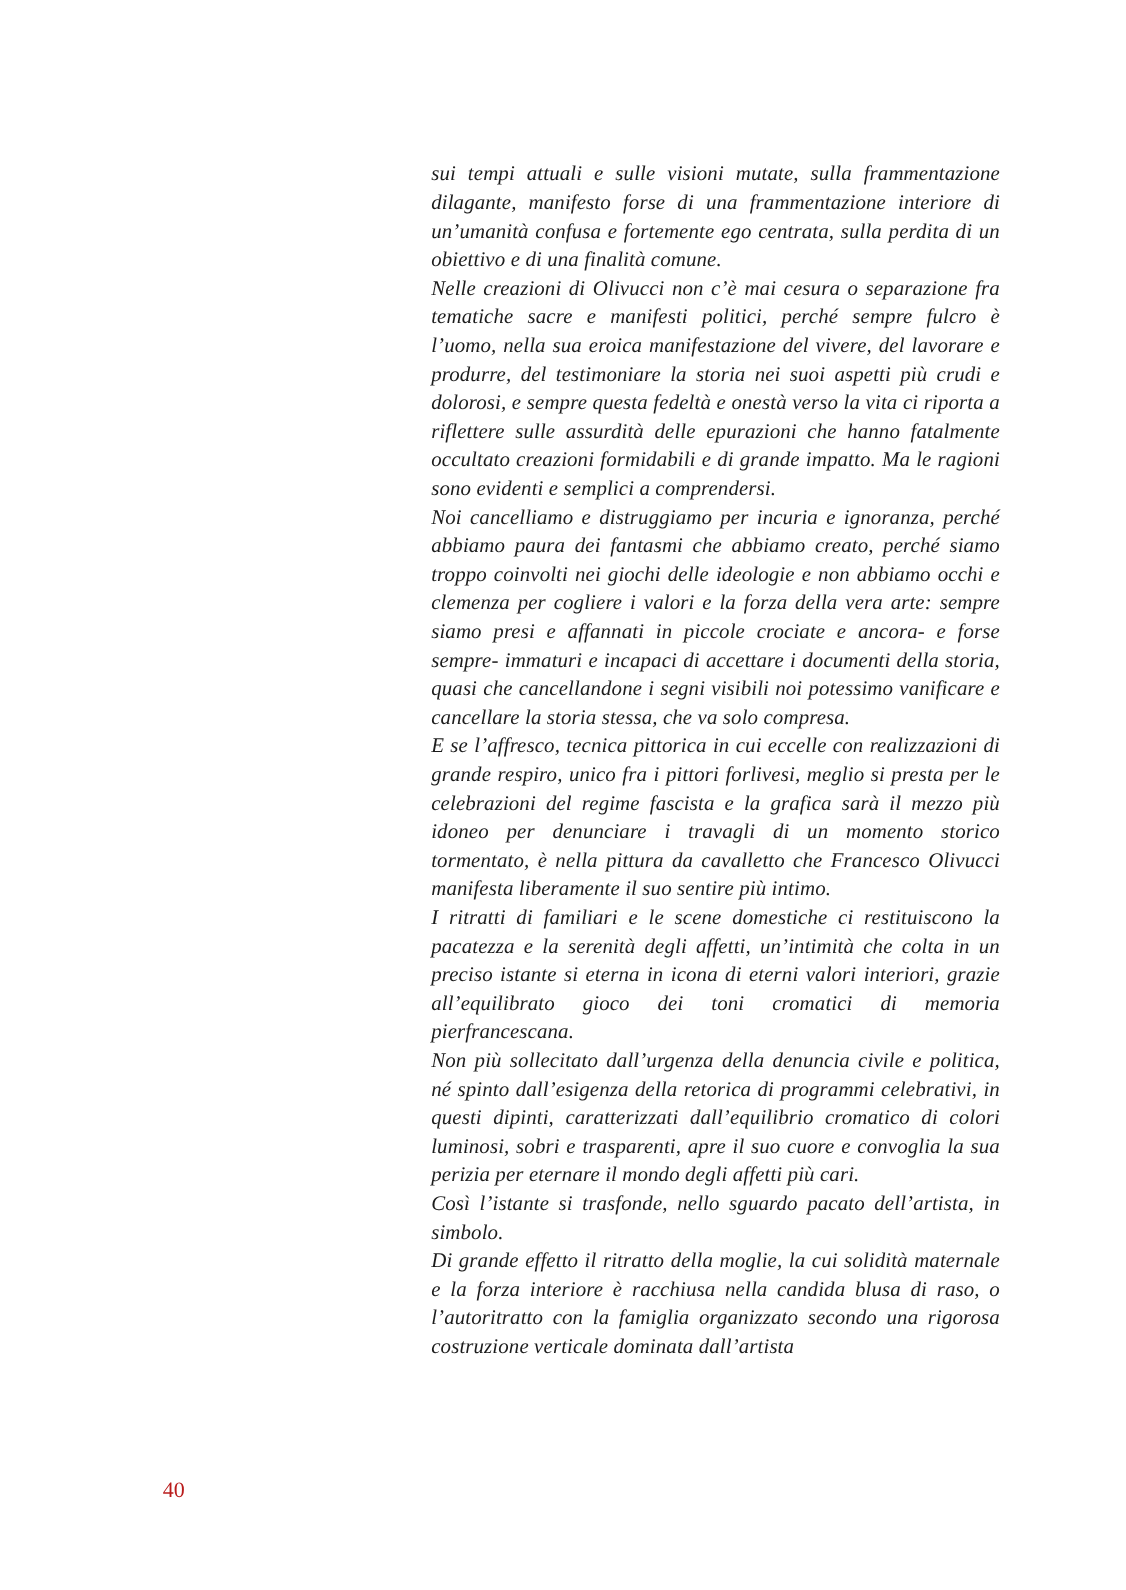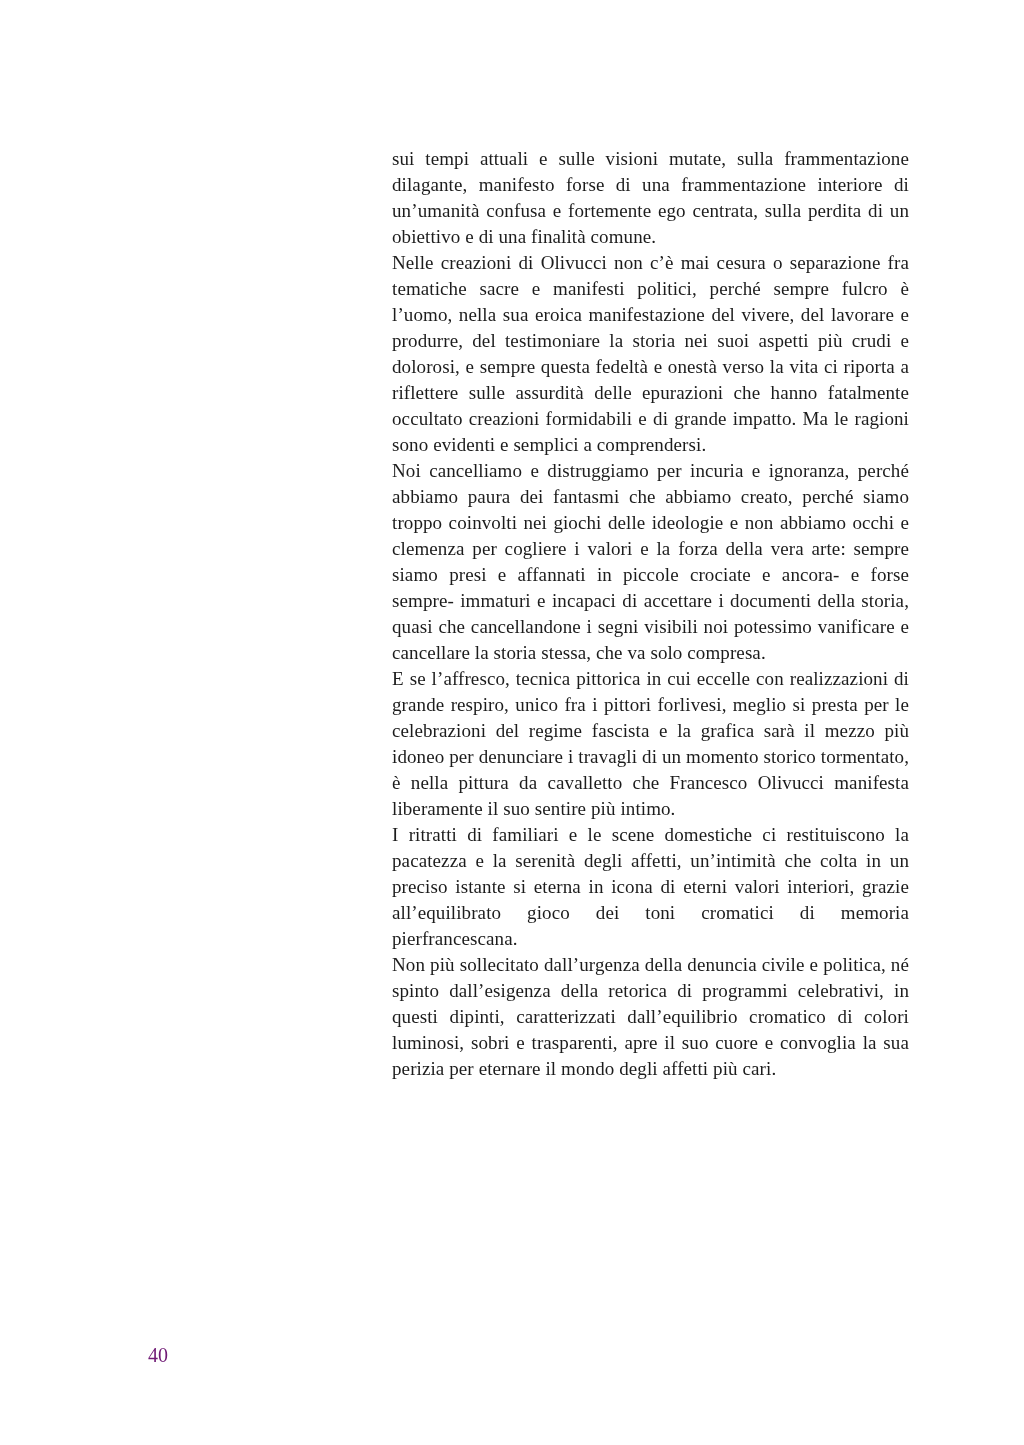--- a/index.html
+++ b/index.html
@@ -23,45 +23,48 @@
   .text-block {
     position: absolute;
     left: 392px;
     top: 146px;
     width: 517px;
     font-size: 19px;
     line-height: 26px;
     text-align: justify;
     text-justify: inter-word;
     letter-spacing: 0.1px;
+    font-style: italic;
   }
   .text-block p {
     margin: 0;
     padding: 0;
     text-indent: 0;
   }
   
   .page-number {
     position: absolute;
     left: 148px;
     top: 1342px;
     font-size: 20px;
     line-height: 26px;
-    color: #701a75;
+    color: #b91c1c;
   }
 </style>
 </head>
 <body>
 
 <div class="page">
 
   <div class="text-block">
     <p>sui tempi attuali e sulle visioni mutate, sulla frammentazione dilagante, manifesto forse di una frammentazione interiore di un’umanità confusa e fortemente ego centrata, sulla perdita di un obiettivo e di una finalità comune.</p>
     <p>Nelle creazioni di Olivucci non c’è mai cesura o separazione fra tematiche sacre e manifesti politici, perché sempre fulcro è l’uomo, nella sua eroica manifestazione del vivere, del lavorare e produrre, del testimoniare la storia nei suoi aspetti più crudi e dolorosi, e sempre questa fedeltà e onestà verso la vita ci riporta a riflettere sulle assurdità delle epurazioni che hanno fatalmente occultato creazioni formidabili e di grande impatto. Ma le ragioni sono evidenti e semplici a comprendersi.</p>
     <p>Noi cancelliamo e distruggiamo per incuria e ignoranza, perché abbiamo paura dei fantasmi che abbiamo creato, perché siamo troppo coinvolti nei giochi delle ideologie e non abbiamo occhi e clemenza per cogliere i valori e la forza della vera arte: sempre siamo presi e affannati in piccole crociate e ancora- e forse sempre- immaturi e incapaci di accettare i documenti della storia, quasi che cancellandone i segni visibili noi potessimo vanificare e cancellare la storia stessa, che va solo compresa.</p>
     <p>E se l’affresco, tecnica pittorica in cui eccelle con realizzazioni di grande respiro, unico fra i pittori forlivesi, meglio si presta per le celebrazioni del regime fascista e la grafica sarà il mezzo più idoneo per denunciare i travagli di un momento storico tormentato, è nella pittura da cavalletto che Francesco Olivucci manifesta liberamente il suo sentire più intimo.</p>
     <p>I ritratti di familiari e le scene domestiche ci restituiscono la pacatezza e la serenità degli affetti, un’intimità che colta in un preciso istante si eterna in icona di eterni valori interiori, grazie all’equilibrato gioco dei toni cromatici di memoria pierfrancescana.</p>
     <p>Non più sollecitato dall’urgenza della denuncia civile e politica, né spinto dall’esigenza della retorica di programmi celebrativi, in questi dipinti, caratterizzati dall’equilibrio cromatico di colori luminosi, sobri e trasparenti, apre il suo cuore e convoglia la sua perizia per eternare il mondo degli affetti più cari.</p>
+    <p>Così l’istante si trasfonde, nello sguardo pacato dell’artista, in simbolo.</p>
+    <p>Di grande effetto il ritratto della moglie, la cui solidità maternale e la forza interiore è racchiusa nella candida blusa di raso, o l’autoritratto con la famiglia organizzato secondo una rigorosa costruzione verticale dominata dall’artista</p>
   </div>
 
   <div class="page-number">40</div>
 
 </div>
 
 </body></html>

